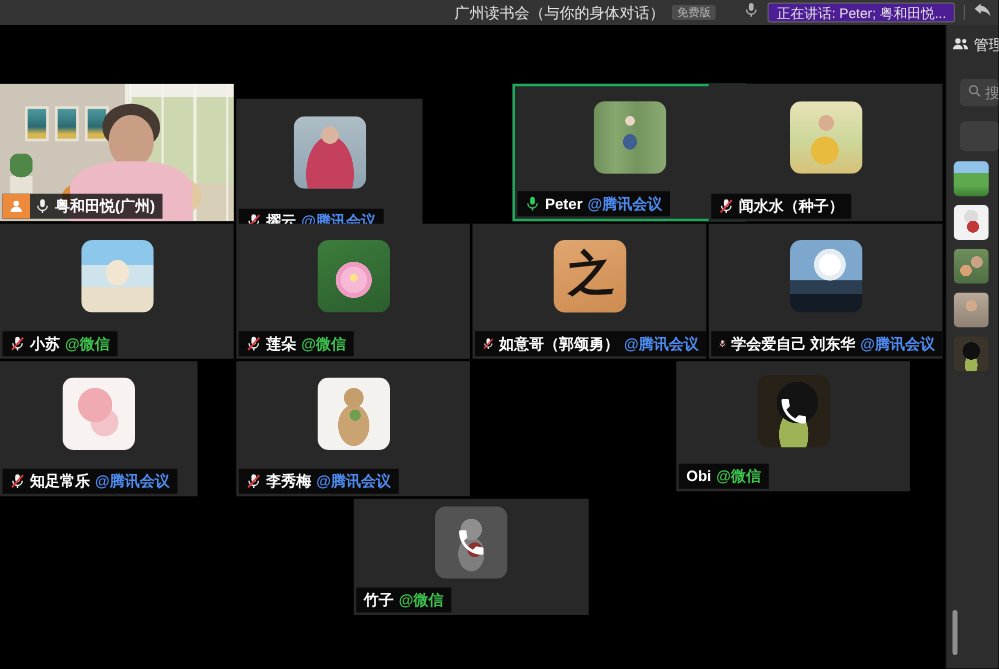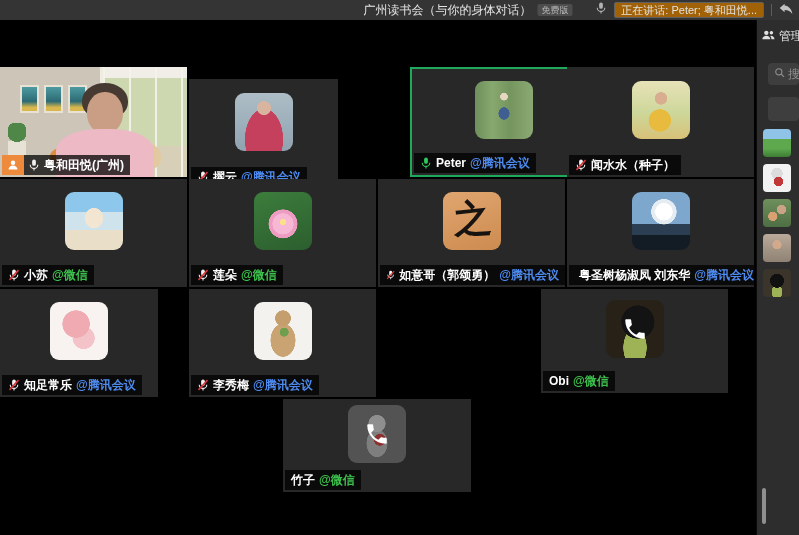--- a/index.html
+++ b/index.html
@@ -6,21 +6,21 @@
   #app{position:relative;width:799px;height:535px;overflow:hidden;background:#000;
        font-family:"Liberation Sans","DejaVu Sans",sans-serif;-webkit-font-smoothing:antialiased;}
   
   .topbar{position:absolute;left:0;top:0;width:799px;height:20px;background:#343434;z-index:30;}
   .tb-center{position:absolute;left:468px;top:0;height:20px;transform:translateX(-50%);
              display:flex;align-items:center;gap:6px;white-space:nowrap;}
   .tb-title{font-size:12px;color:#e4e4e4;text-align:right;}
   .tb-badge{font-size:9px;color:#b5b5b5;background:#4d4d4d;border-radius:2px;padding:1px 4px;line-height:10px;}
   .tb-right{position:absolute;right:6px;top:0;height:20px;display:flex;align-items:center;gap:7px;}
   .tb-status{display:flex;align-items:center;height:14px;padding:0 6px;border:1px solid #616161;
-             background:#a16207;border-radius:2px;font-size:11px;color:#e2e2e2;white-space:nowrap;}
+             background:#4c1d95;border-radius:2px;font-size:11px;color:#e2e2e2;white-space:nowrap;}
   .tb-sep{width:1px;height:12px;background:#5c5c5c;}
   
   .stage{position:absolute;left:0;top:20px;width:756px;height:515px;background:#000;}
   .tile{position:absolute;background:#282828;box-sizing:border-box;overflow:hidden;font-weight:bold;}
   .tile.speaking{border:2px solid var(--speak,#1fa95c);margin-left:32px;}
   .avatar{position:absolute;left:50%;top:calc(50% - 41px);transform:translateX(-50%);
           width:58px;height:58px;border-radius:9px;overflow:hidden;}
   .phone-ovl{position:absolute;left:50%;top:50%;transform:translate(-50%,-50%);width:26px;height:26px;}
   .label{position:absolute;left:2px;bottom:2px;max-width:calc(100% - 2px);height:20px;
          display:inline-flex;align-items:center;gap:4px;background:rgba(0,0,0,.74);
@@ -236,21 +236,21 @@
       </div>
       <div class="tile" style="top: 159px; height: 108px; left: 567px; width: 187px;">
         <div class="avatar av-cloud"></div>
         <div class="label">
           <svg width="12" height="14" viewBox="0 0 16 17">
    <rect x="5.5" y="1" width="5" height="8.5" rx="2.5" fill="#f0f0f0"></rect>
    <path d="M3 8 a5 5 0 0 0 10 0" stroke="#f0f0f0" stroke-width="1.5" fill="none"></path>
    <line x1="8" y1="13" x2="8" y2="15.8" stroke="#f0f0f0" stroke-width="1.5"></line>
    <line x1="2" y1="15" x2="14" y2="2" stroke="#e0383e" stroke-width="2"></line>
           </svg>
-          <span>粤圣树杨淑凤 刘东华</span>
+          <span>学会爱自己 刘东华</span>
           <span class="p-tencent">@腾讯会议</span>
         </div>
       </div>
       <div class="tile" style="top: 269px; height: 108px; left: 0px; width: 158px;">
         <div class="avatar av-anime-girl"></div>
         <div class="label">
           <svg width="12" height="14" viewBox="0 0 16 17">
    <rect x="5.5" y="1" width="5" height="8.5" rx="2.5" fill="#f0f0f0"></rect>
    <path d="M3 8 a5 5 0 0 0 10 0" stroke="#f0f0f0" stroke-width="1.5" fill="none"></path>
    <line x1="8" y1="13" x2="8" y2="15.8" stroke="#f0f0f0" stroke-width="1.5"></line>

